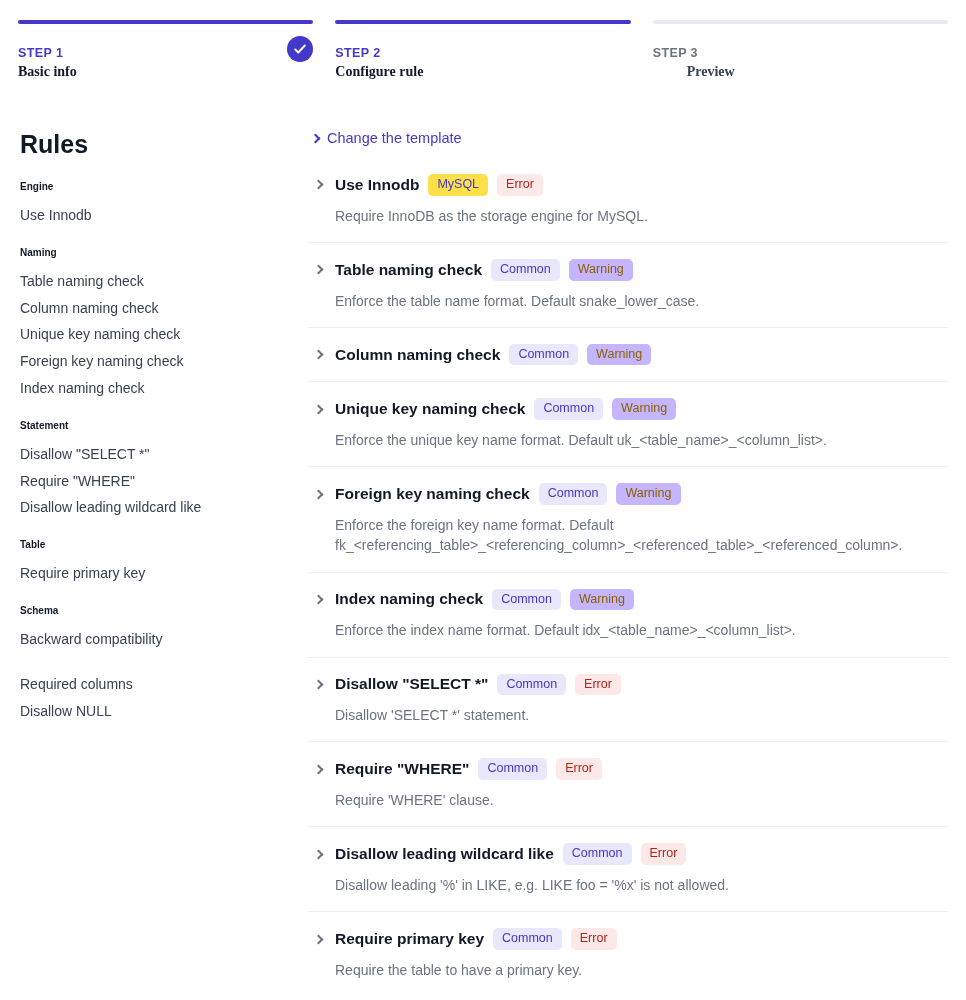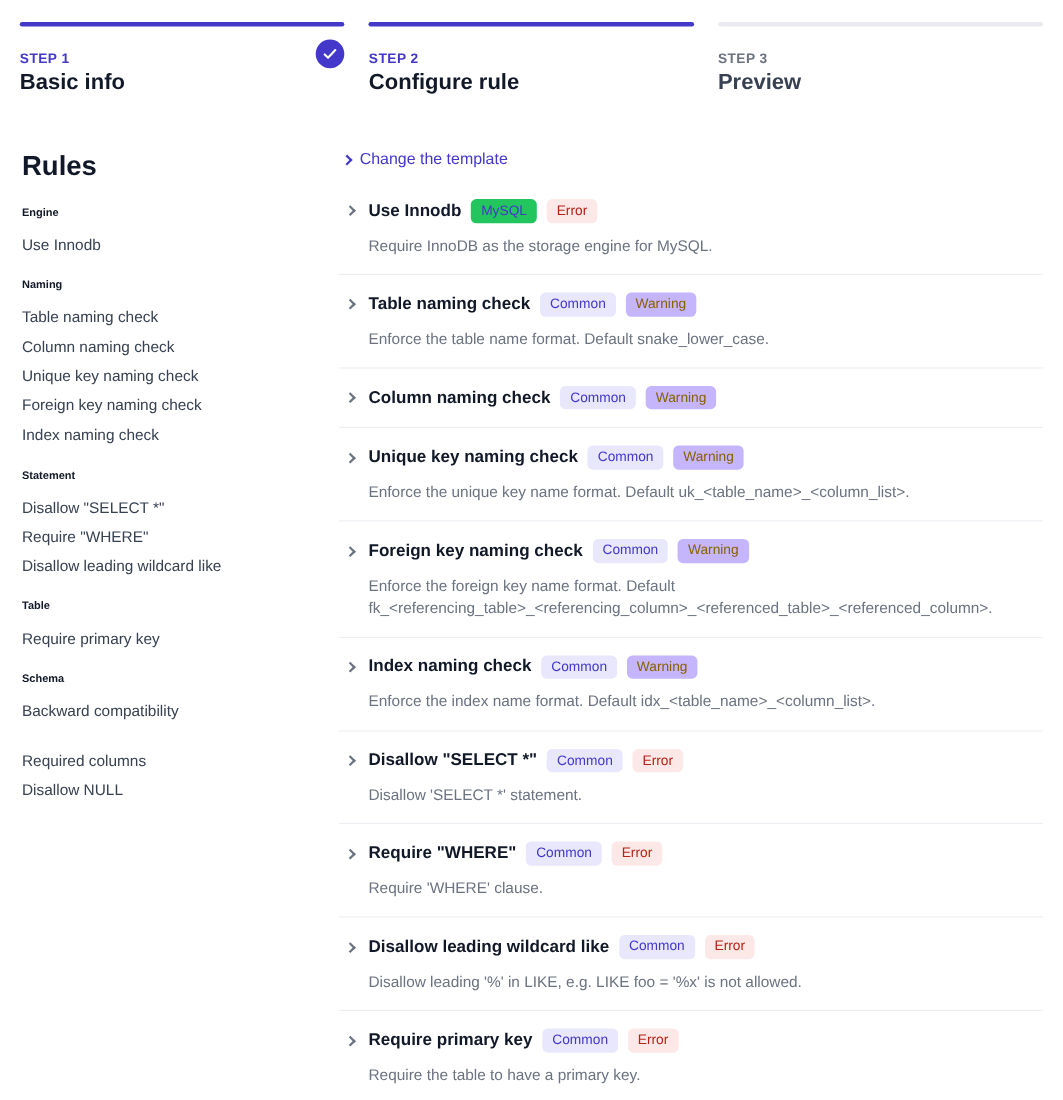--- a/index.html
+++ b/index.html
@@ -37,25 +37,26 @@
   .step.done .step-bar, .step.active .step-bar { background: #4338ca; }
   .step-label {
     font-size: 12.5px;
     font-weight: bold;
     letter-spacing: 0.4px;
     color: #4338ca;
     margin-bottom: 4px;
   }
   .step.upcoming .step-label { color: #6b7280; }
   .step-title {
-    font-size: 20px;
+    font-size: 14px;
     font-weight: bold;
     color: #111827;
-  }
-  .step.upcoming .step-title { color: #374151; font-weight: bold; }
+    font-family: Liberation Serif, serif;
+  }
+  .step.upcoming .step-title { color: #374151; font-weight: bold; margin-left: 34px; }
   .step-check {
     position: absolute;
     right: 0;
     top: 26px;
     width: 26px;
     height: 26px;
     border-radius: 50%;
     background: #4338ca;
     color: #fff;
     display: flex;
@@ -150,21 +151,21 @@
   }
   .badge {
     font-size: 12.5px;
     border-radius: 5px;
     padding: 3px 9px;
     font-weight: normal;
     line-height: 1.25;
     white-space: nowrap;
   }
   .badge-common { background: #e8e7fb; color: #4338ca; }
-  .badge-mysql  { background: #22c55e; color: #4338ca; }
+  .badge-mysql  { background: #fde047; color: #4338ca; }
   .badge-error   { background: #fde8e8; color: #b42318; }
   .badge-warning { background: #c4b5fd; color: #8a6100; }
   .rule-desc {
     margin: 10px 0 0 25px;
     font-size: 14px;
     color: #6b7280;
     line-height: 1.45;
     max-width: 630px;
   }
 </style>

